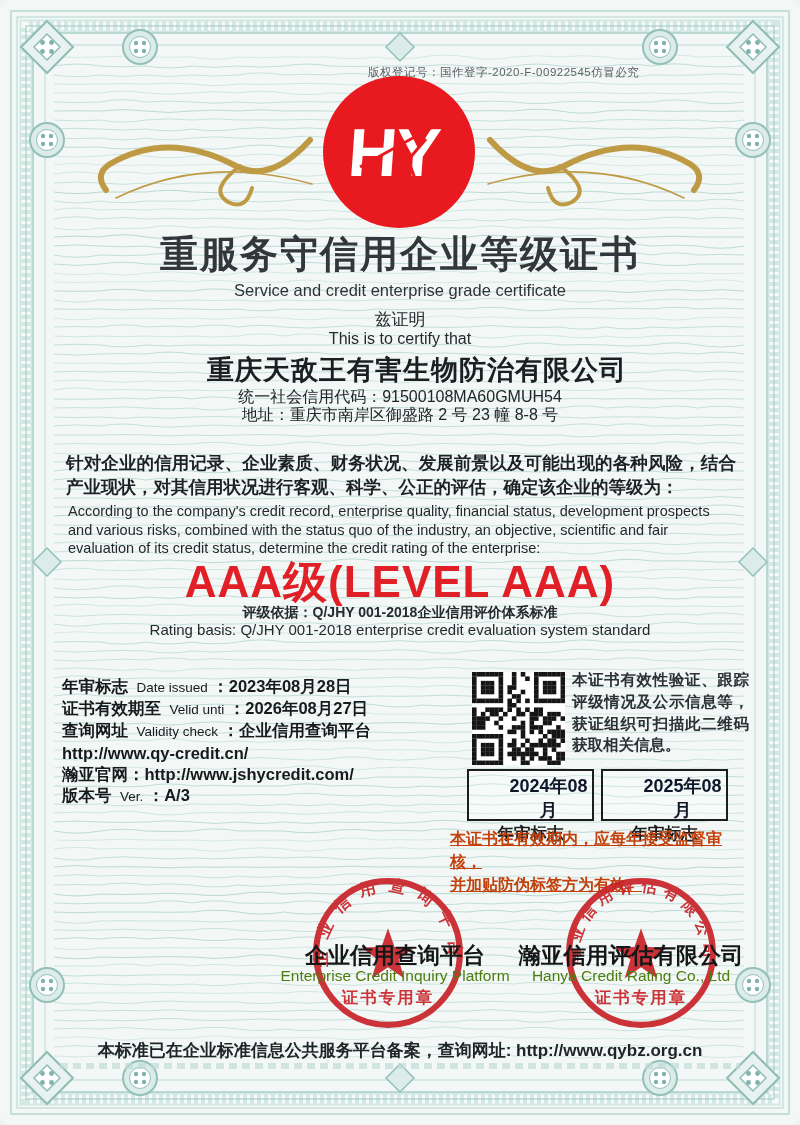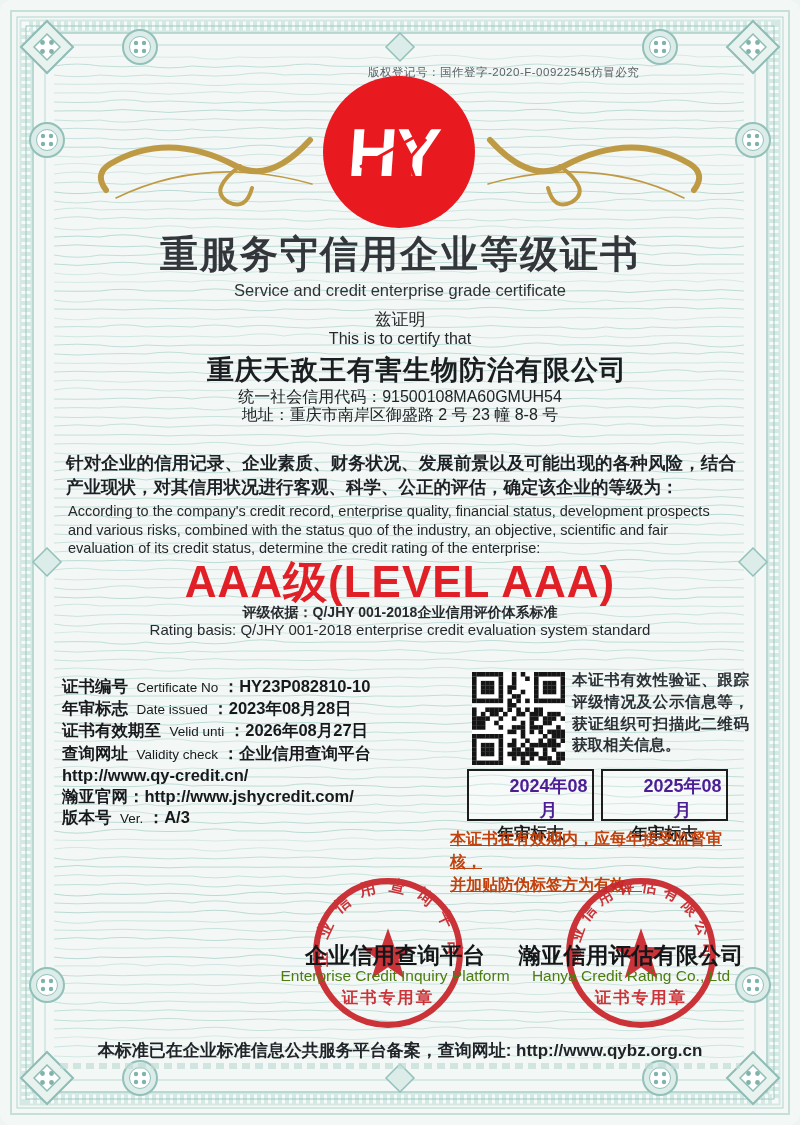--- a/index.html
+++ b/index.html
@@ -34,21 +34,21 @@
   .dzh{font-size:16.5px;font-weight:600;}
   .den{font-size:13.5px;margin-left:4px;}
   .dval{font-size:16.5px;font-weight:600;}
 
   .qr-note{top:669px;left:572px;width:177px;font-size:15.5px;font-weight:600;
            line-height:21.8px;color:#2c3136;text-align:justify;}
 
   .year-boxes{top:769px;left:467px;display:flex;gap:7px;}
   .ybox{width:123px;height:45px;border:2.5px solid #1d1d1d;text-align:center;
         padding-top:3px;background:rgba(255,255,255,.25);}
-  .ybox .period{font-size:18px;font-weight:700;color:#4c1d95;padding-left:36px;}
+  .ybox .period{font-size:18px;font-weight:700;color:#0f172a;padding-left:36px;}
   .ybox .mark{font-size:16.5px;font-weight:600;color:#191b1d;margin-top:1px;}
 
   .supervision{top:827px;left:450px;width:296px;text-align:left;font-size:16px;
                font-weight:700;line-height:23px;color:#c2410c;text-decoration:underline;}
 
   .seal{opacity:.93;}
   .ring{fill:none;stroke:#c9252b;stroke-width:6px;}
   .ring-text{fill:#c9252b;font-weight:700;}
   .rt8{font-size:16px;letter-spacing:11px;}
   .rt10{font-size:15px;letter-spacing:6px;}
@@ -322,25 +322,20 @@
   <div class="abs ctr addr-line">地址：重庆市南岸区御盛路 2 号 23 幢 8-8 号</div>
 
   <div class="abs para-zh">针对企业的信用记录、企业素质、财务状况、发展前景以及可能出现的各种风险，结合产业现状，对其信用状况进行客观、科学、公正的评估，确定该企业的等级为：</div>
   <div class="abs para-en">According to the company's credit record, enterprise quality, financial status, development prospects and various risks, combined with the status quo of the industry, an objective, scientific and fair evaluation of its credit status, determine the credit rating of the enterprise:</div>
 
   <div class="abs ctr aaa">AAA级(LEVEL AAA)</div>
   <div class="abs ctr basis-zh">评级依据：Q/JHY 001-2018企业信用评价体系标准</div>
   <div class="abs ctr basis-en">Rating basis: Q/JHY 001-2018 enterprise credit evaluation system standard</div>
 
   <div class="abs details">
-    <div class="drow">
-      <span class="dzh">证书编号</span>
-      <span class="den">Certificate No</span>
-      <span class="dval">：HY23P082810-10</span>
-    </div>
     <div class="drow">
       <span class="dzh">年审标志</span>
       <span class="den">Date issued</span>
       <span class="dval">：2023年08月28日</span>
     </div>
     <div class="drow">
       <span class="dzh">证书有效期至</span>
       <span class="den">Velid unti</span>
       <span class="dval">：2026年08月27日</span>
     </div>

